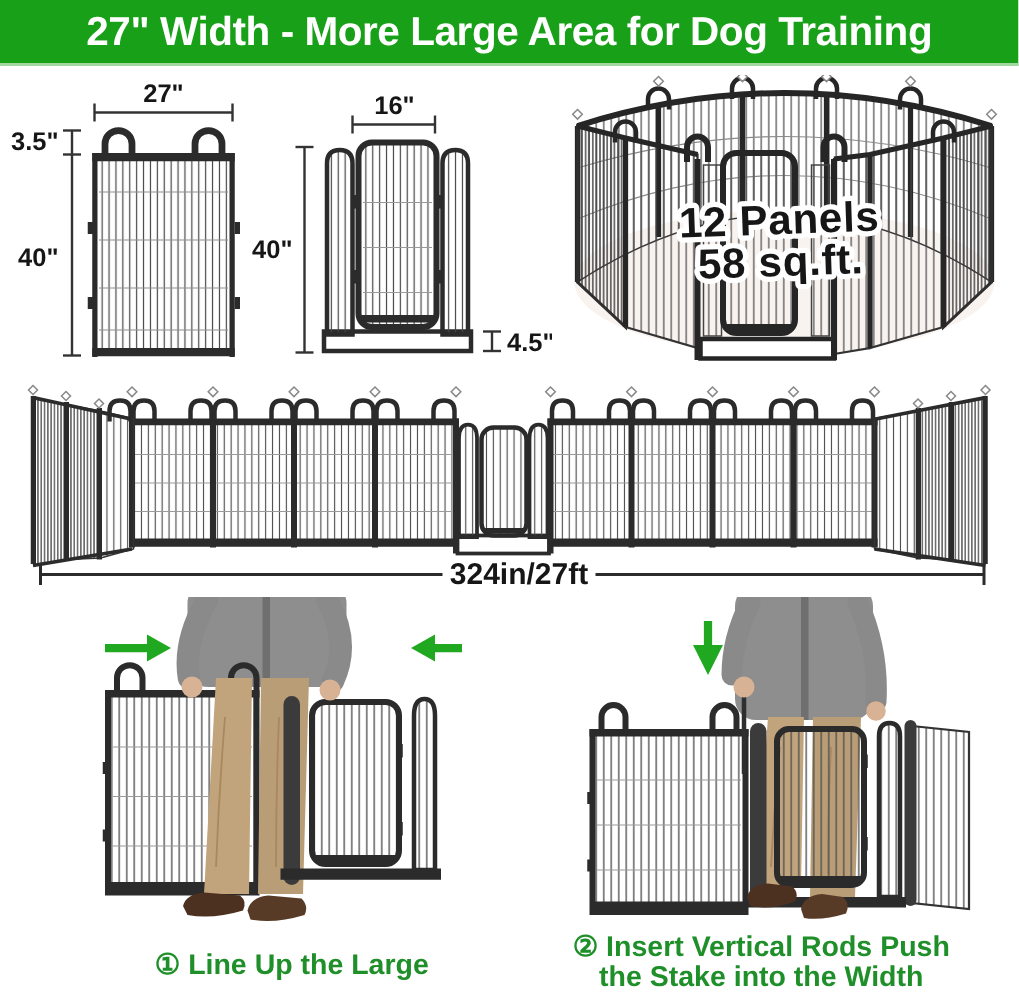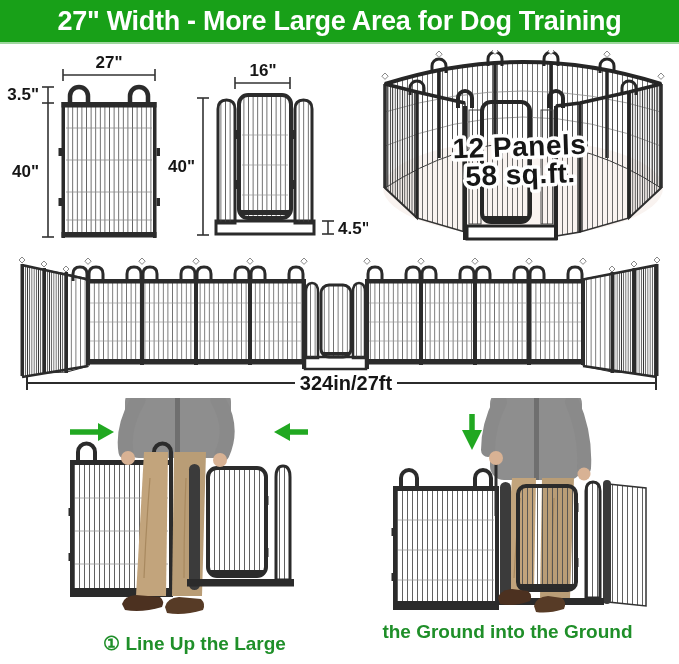--- a/index.html
+++ b/index.html
@@ -429,16 +429,17 @@
       <path d="M148 200 Q150 192 162 191 L178 193 Q183 197 180 203 Q164 209 150 206 Z" fill="#4c3120"></path>
       <path d="M184 208 Q186 199 198 198 L212 200 Q217 204 214 211 Q198 216 186 214 Z" fill="#573b26"></path>
     </g>
     <circle cx="146" cy="60" r="7" fill="#d8b294"></circle>
   </svg>
 
   <div class="caption cap1">
     <span>① Line Up the Large</span>
   </div>
   <div class="caption cap2">
-    <div>the Ground into the Ground</div>
+    <div>② Insert Vertical Rods Push</div>
+    <div>the Stake into the Width</div>
   </div>
 
 </div>
 
 </body></html>

